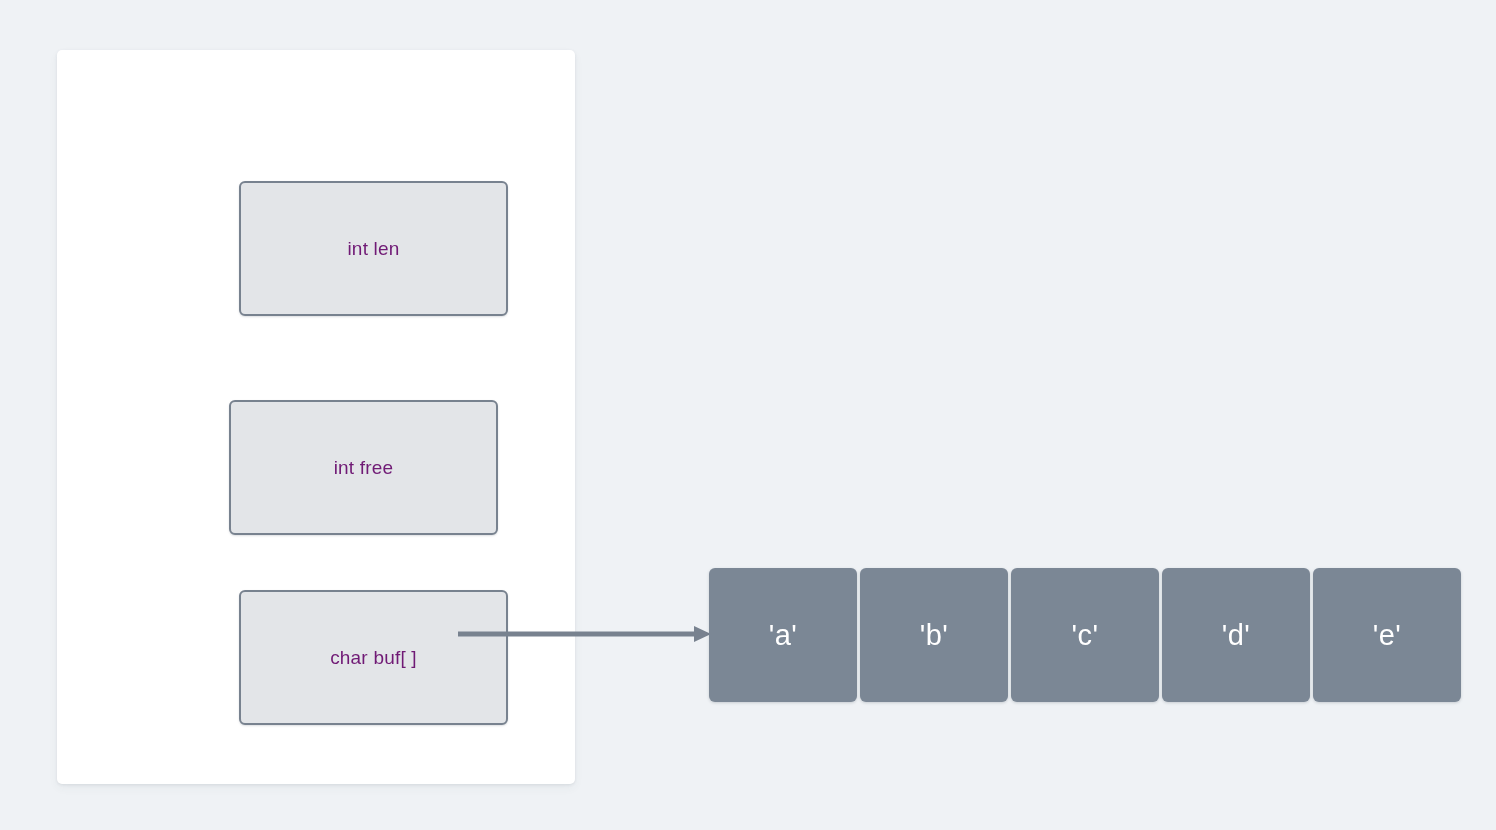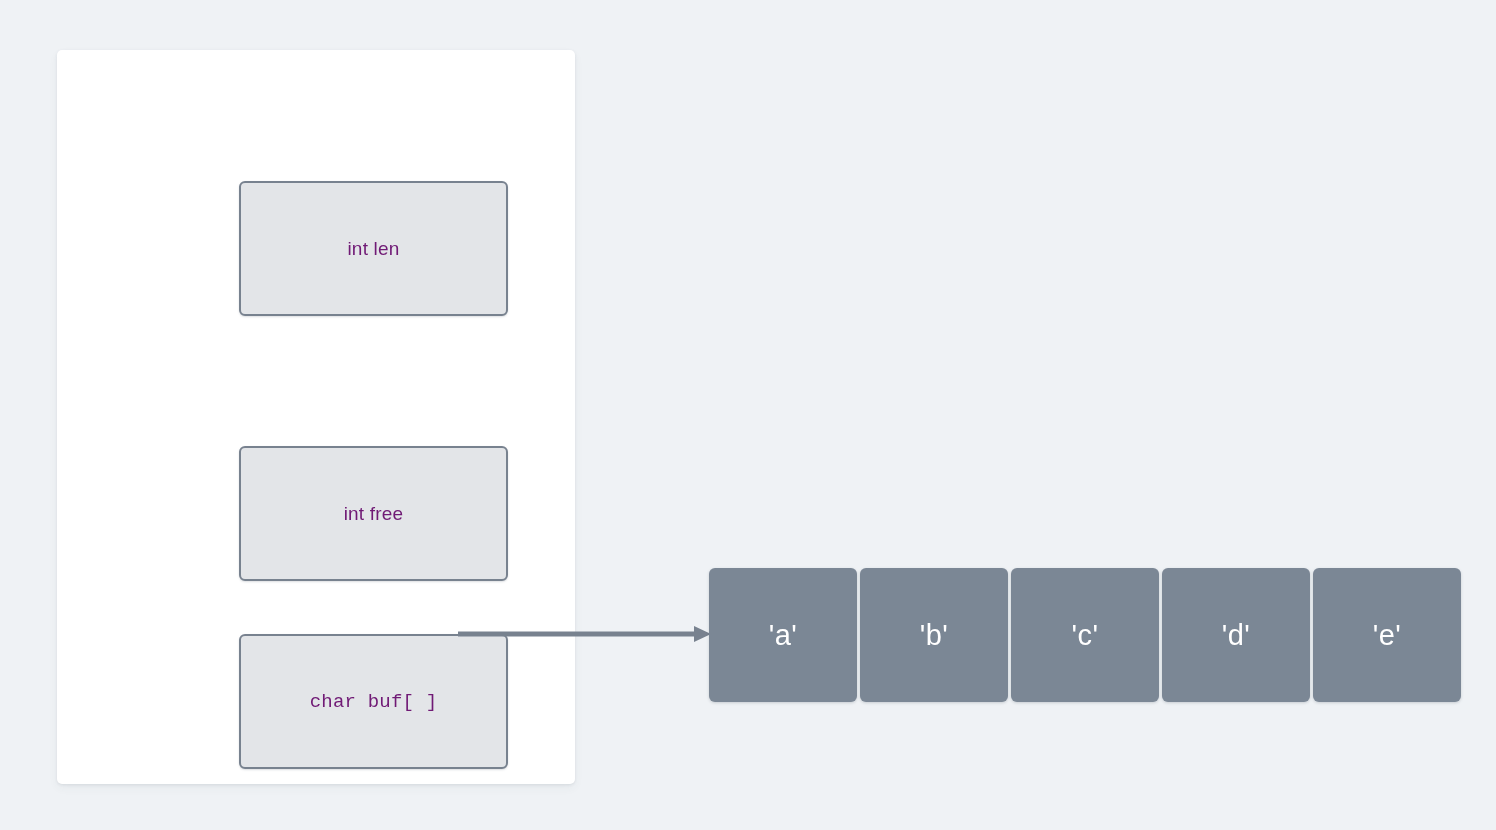--- a/index.html
+++ b/index.html
@@ -48,22 +48,22 @@
     box-shadow: 0 1px 2px rgba(60, 72, 88, 0.18);
   }
   .field-box .field-label {
     font-size: 19px;
     color: #701a75;
     letter-spacing: 0.2px;
     white-space: pre;
   }
 
   #field-len  { left: 182px; top: 131px; }
-  #field-free { left: 182px; top: 350px; margin-top: 46px; }
-  #field-buf  { left: 182px; top: 584px; font-family: Liberation Mono, monospace; }
+  #field-free { left: 172px; top: 350px; }
+  #field-buf  { left: 182px; top: 540px; }
 
   
   .arrow {
     position: absolute;
     left: 456px;
     top: 614px;
     width: 256px;
     height: 40px;
     overflow: visible;
   }

